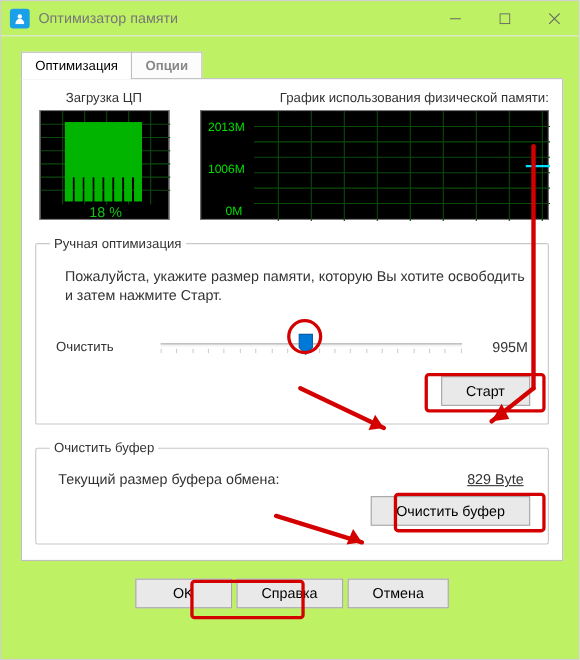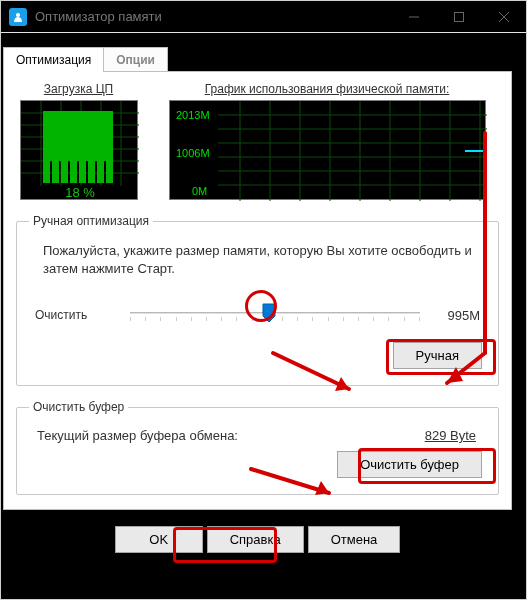--- a/index.html
+++ b/index.html
@@ -6,21 +6,21 @@
   body {
     margin: 0;
     font-family: "Segoe UI", Tahoma, sans-serif;
     font-size: 12px;
     background: #f5f5f5;
     width: 527px;
     height: 600px;
     overflow: hidden;
   }
   .window {
-    background: #000000;
+    background: #bef264;
     border: 1px solid #d0d0d0;
     width: 527px;
     height: 600px;
   }
   .titlebar {
     display: flex;
     align-items: center;
     height: 32px;
     padding: 0 0 0 8px;
     border-bottom: 1px solid #e5e5e5;
@@ -35,21 +35,21 @@
     justify-content: center;
   }
   .titlebar .app-icon svg { width: 10px; height: 10px; }
   .titlebar .title { flex: 1; color: #777; font-size: 13px; }
   .win-btn {
     width: 45px; height: 32px;
     display: flex; align-items: center; justify-content: center;
     color: #666;
     font-family: "Segoe UI", sans-serif;
   }
-  .body { padding: 14px 14px 8px 2px; }
+  .body { padding: 14px 14px 8px 18px; }
   .tabs { position: relative; }
   .tab-row { display: flex; position: relative; }
   .tab {
     padding: 5px 12px;
     border: 1px solid #bfbfbf;
     border-bottom: none;
     background: #fcfcfc;
     color: #000;
     font-size: 12px;
     margin-right: -1px;
@@ -60,22 +60,22 @@
   .tabpanel {
     border: 1px solid #bfbfbf;
     background: #fff;
     margin-top: -1px;
     padding: 10px 12px 14px 12px;
     position: relative;
   }
   .charts { display: flex; gap: 14px; }
   .chart-col { display: flex; flex-direction: column; align-items: center; }
   .chart-col.small { width: 125px; }
-  .chart-col.big { flex: 1; }
-  .chart-title { color: #333; margin-bottom: 4px; font-size: 12px; text-decoration: underline; }
+  .chart-col.big { flex: 1; align-items: flex-end; }
+  .chart-title { color: #333; margin-bottom: 4px; font-size: 12px; }
   .graph {
     background: #000;
     border: 1px solid #7a7a7a;
     position: relative;
     width: 100%;
   }
   .graph.small { height: 100px; width: 118px; }
   .graph.big { height: 100px; width: 317px; }
   .graph .grid line { stroke: #0b4a0b; stroke-width: 1; }
   .graph .bars rect { fill: #00b400; }
@@ -300,21 +300,21 @@
               </div>
               <div class="slider-thumb">
                 <svg viewBox="0 0 16 22">
                     <path d="M2 2 L14 2 L14 14 L8 20 L2 14 Z" fill="#0078d7" stroke="#005ea8" stroke-width="1"></path>
                   </svg>
               </div>
             </div>
             <div class="slider-value">995M</div>
           </div>
           <div class="btn-row-right">
-            <button class="btn">Ручная</button>
+            <button class="btn">Старт</button>
           </div>
 
           <div class="anno red-circle" style="left:228px; top:62px; width:32px; height:32px;"></div>
           <div class="anno red-box" style="right:2px; bottom:10px; width:110px; height:36px;"></div>
         </fieldset>
 
         <fieldset>
           <legend>Очистить буфер</legend>
           <div class="buffer-row">
             <div class="buffer-label">Текущий размер буфера обмена:</div>

